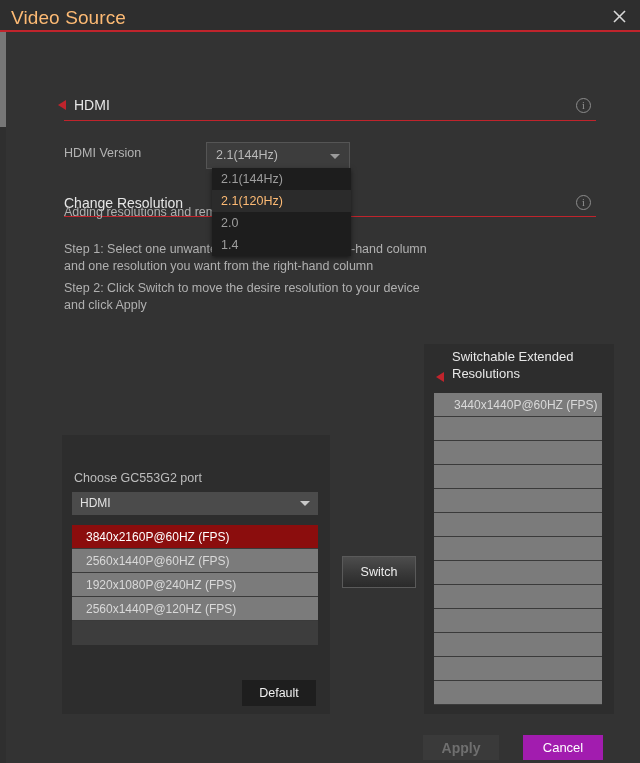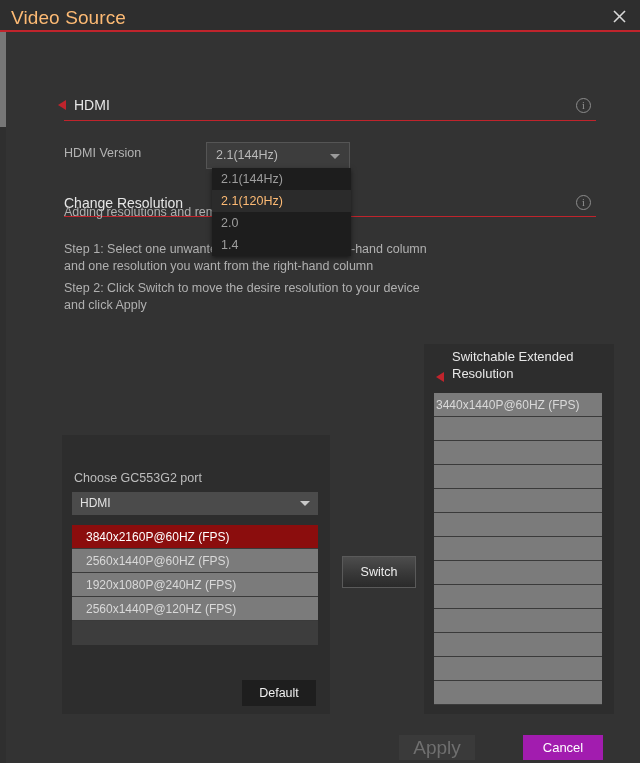--- a/index.html
+++ b/index.html
@@ -156,21 +156,21 @@
   #list-right { left: 428px; top: 361px; width: 168px; }
 
   .res-row {
     height: 24px; line-height: 24px;
     font-size: 12px;
     border-bottom: 1px solid #3a3a3a;
     overflow: hidden; white-space: nowrap;
     cursor: pointer;
   }
   #list-left .res-row { padding-left: 14px; }
-  #list-right .res-row { padding-left: 2px; }
+  #list-right .res-row { padding-left: 20px; }
 
   .res-row.header { background: #7b7b7b; color: #d2d2d2; cursor: default; }
   .res-row.normal { background: #7b7b7b; color: #d9d9d9; }
   .res-row.selected { background: #8b0d0d; color: #ffffff; }
   .res-row.empty { background: #7b7b7b; }
   .res-row.blank { background: #3d3d3d; border-bottom: none; cursor: default; }
 
   
   #switch-btn {
     position: absolute; left: 336px; top: 524px;
@@ -187,26 +187,27 @@
     position: absolute; left: 236px; top: 648px;
     width: 74px; height: 26px;
     background: #1e1e1e;
     color: #f0f0f0; font-size: 12.5px;
     display: flex; align-items: center; justify-content: center;
     cursor: pointer;
   }
 
   
   #apply-btn {
-    position: absolute; left: 393px; top: 703px;
+    position: absolute; left: 417px; top: 703px;
     width: 76px; height: 25px;
     background: #3a3a3a; color: #6f6f6f;
-    font-size: 19px;
+    font-size: 14px;
     display: flex; align-items: center; justify-content: center;
     cursor: default;
+    font-weight: bold;
   }
   #cancel-btn {
     position: absolute; left: 517px; top: 703px;
     width: 80px; height: 25px;
     background: #a21caf; color: #ffffff;
     font-size: 13px;
     display: flex; align-items: center; justify-content: center;
     cursor: pointer;
   }
 </style>
@@ -255,21 +256,21 @@
     <div class="para" style="top:209px;">Step 1: Select one unwanted resolution from the left-hand column</div>
     <div class="para" style="top:226px;">and one resolution you want from the right-hand column</div>
     <div class="para" style="top:248px;">Step 2: Click Switch to move the desire resolution to your device</div>
     <div class="para" style="top:265px;">and click Apply</div>
 
     <div class="panel" id="panel-right"></div>
     <div class="panel-head" style="left:430px; top:316px; width:170px; align-items:flex-end;">
       <span class="tri" style="margin-top:4px;"></span>
       <span class="panel-title">
         <span>Switchable Extended</span><br>
-        <span>Resolution</span>
+        <span>Resolutions</span>
       </span>
     </div>
     <div class="res-list" id="list-right">
         <div class="res-row normal">3440x1440P@60HZ (FPS)</div>
         <div class="res-row empty"></div>
         <div class="res-row empty"></div>
         <div class="res-row empty"></div>
         <div class="res-row empty"></div>
         <div class="res-row empty"></div>
         <div class="res-row empty"></div>

